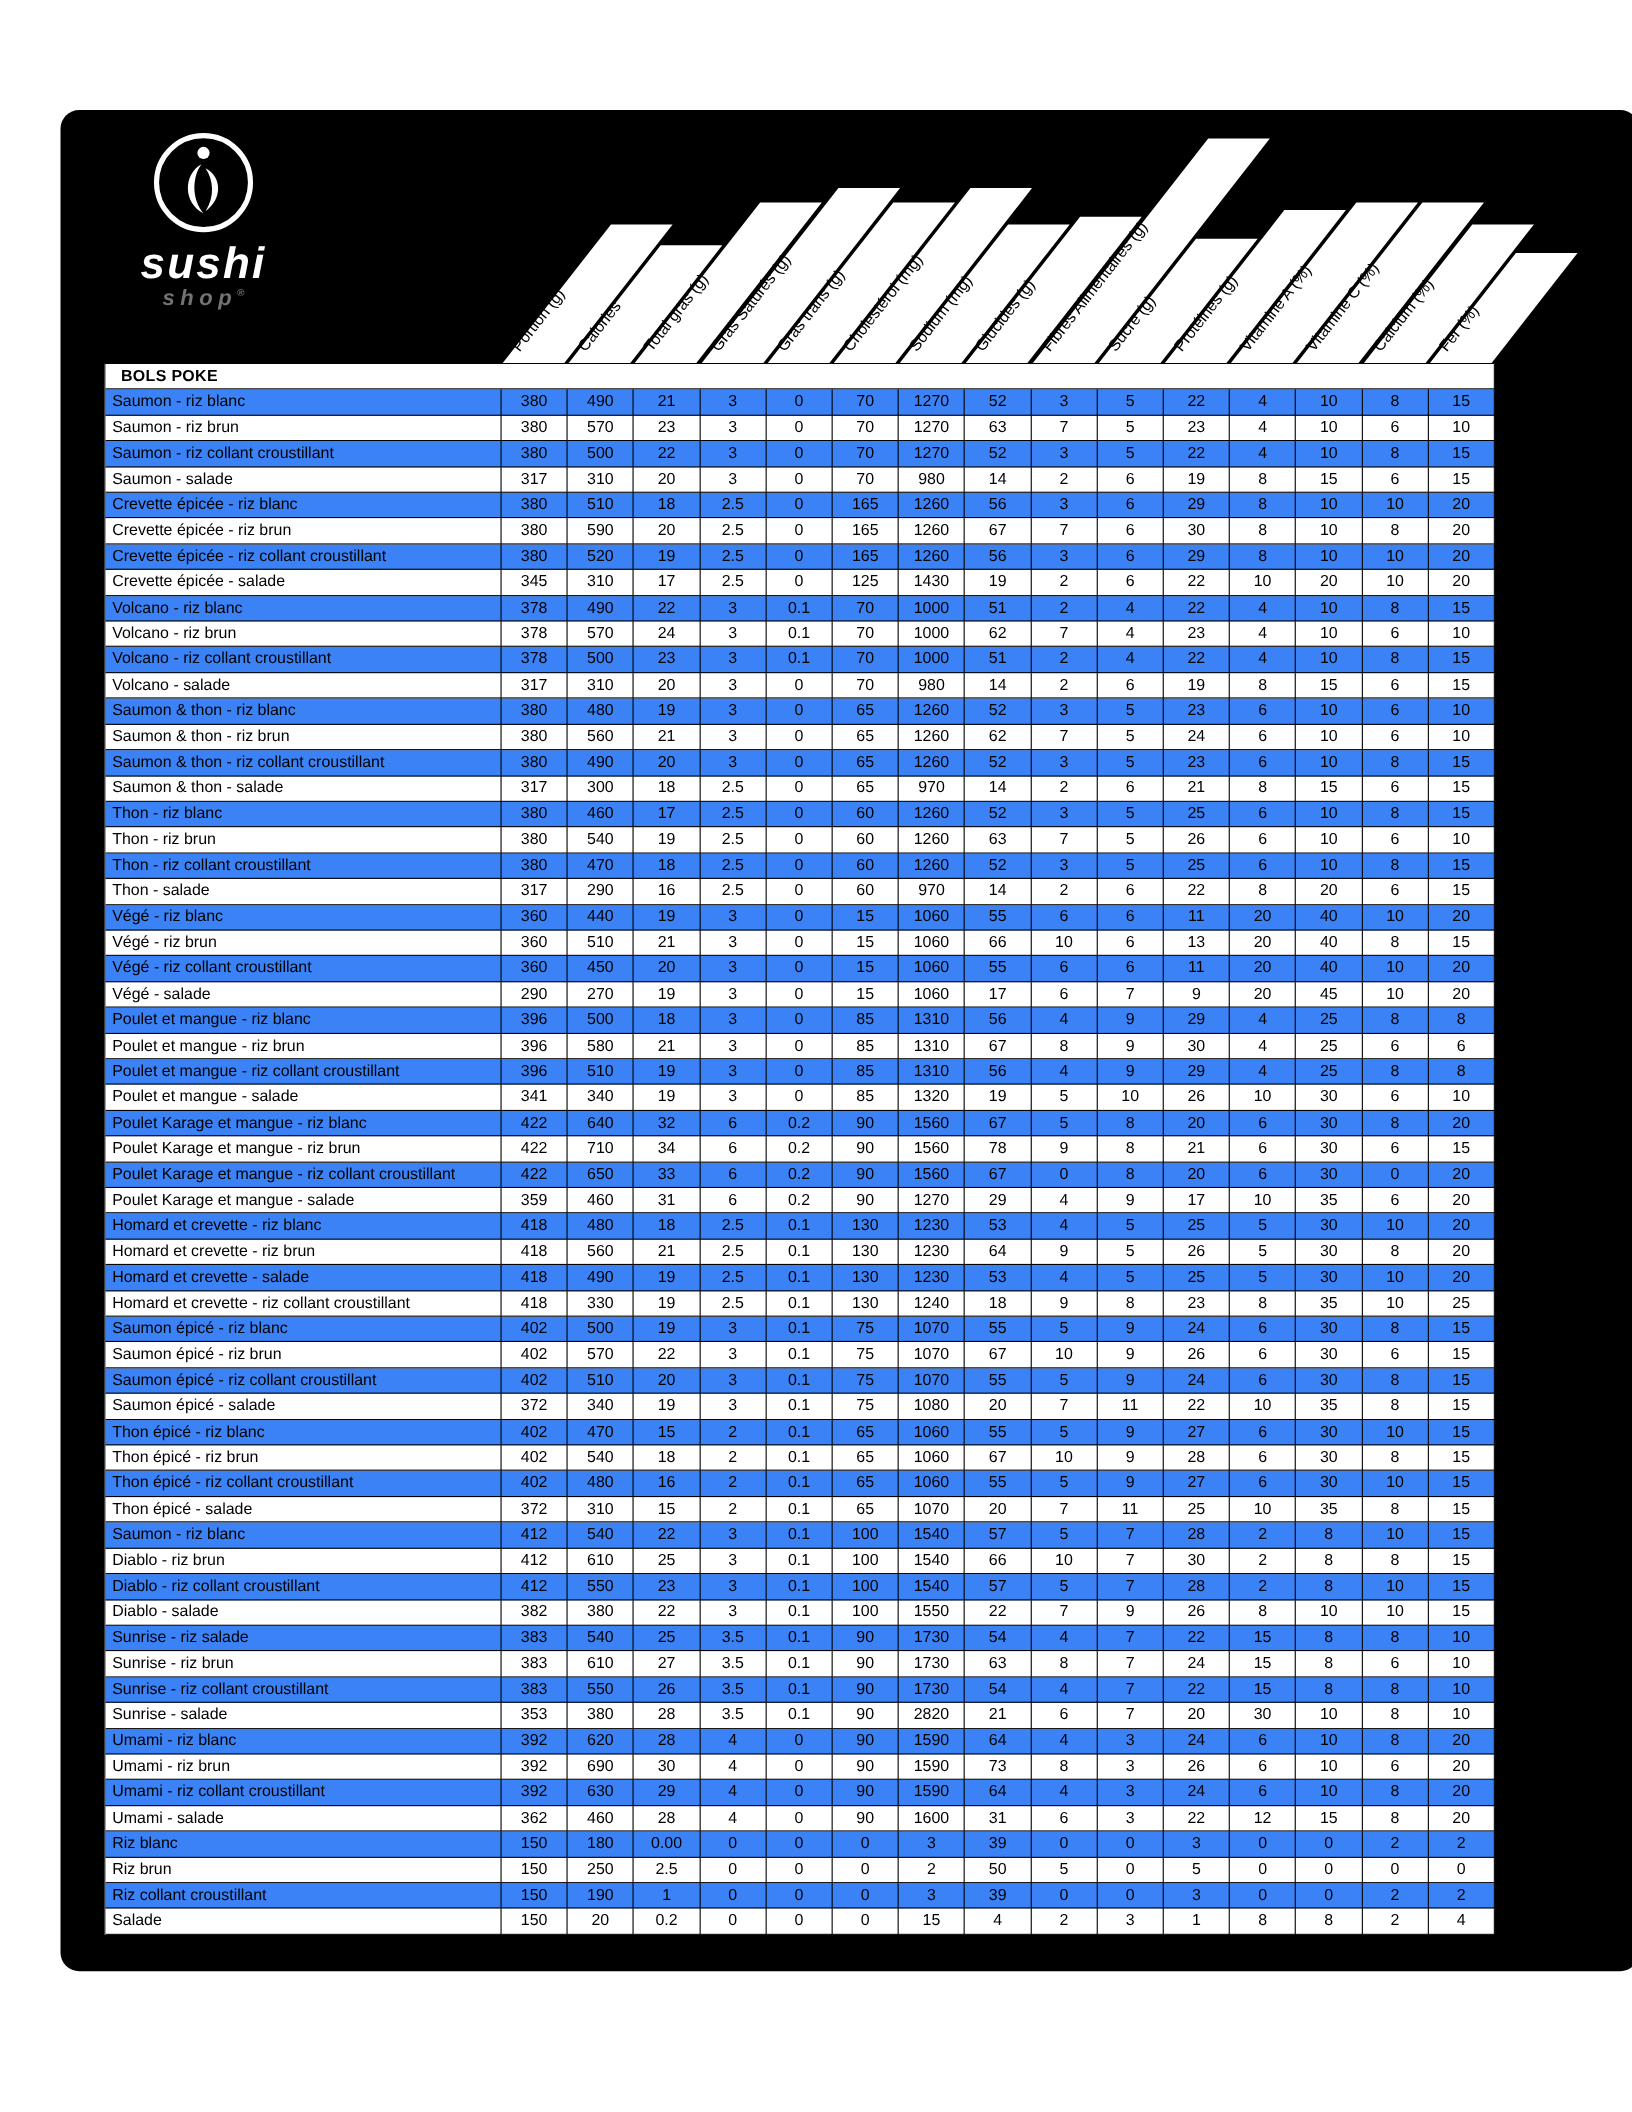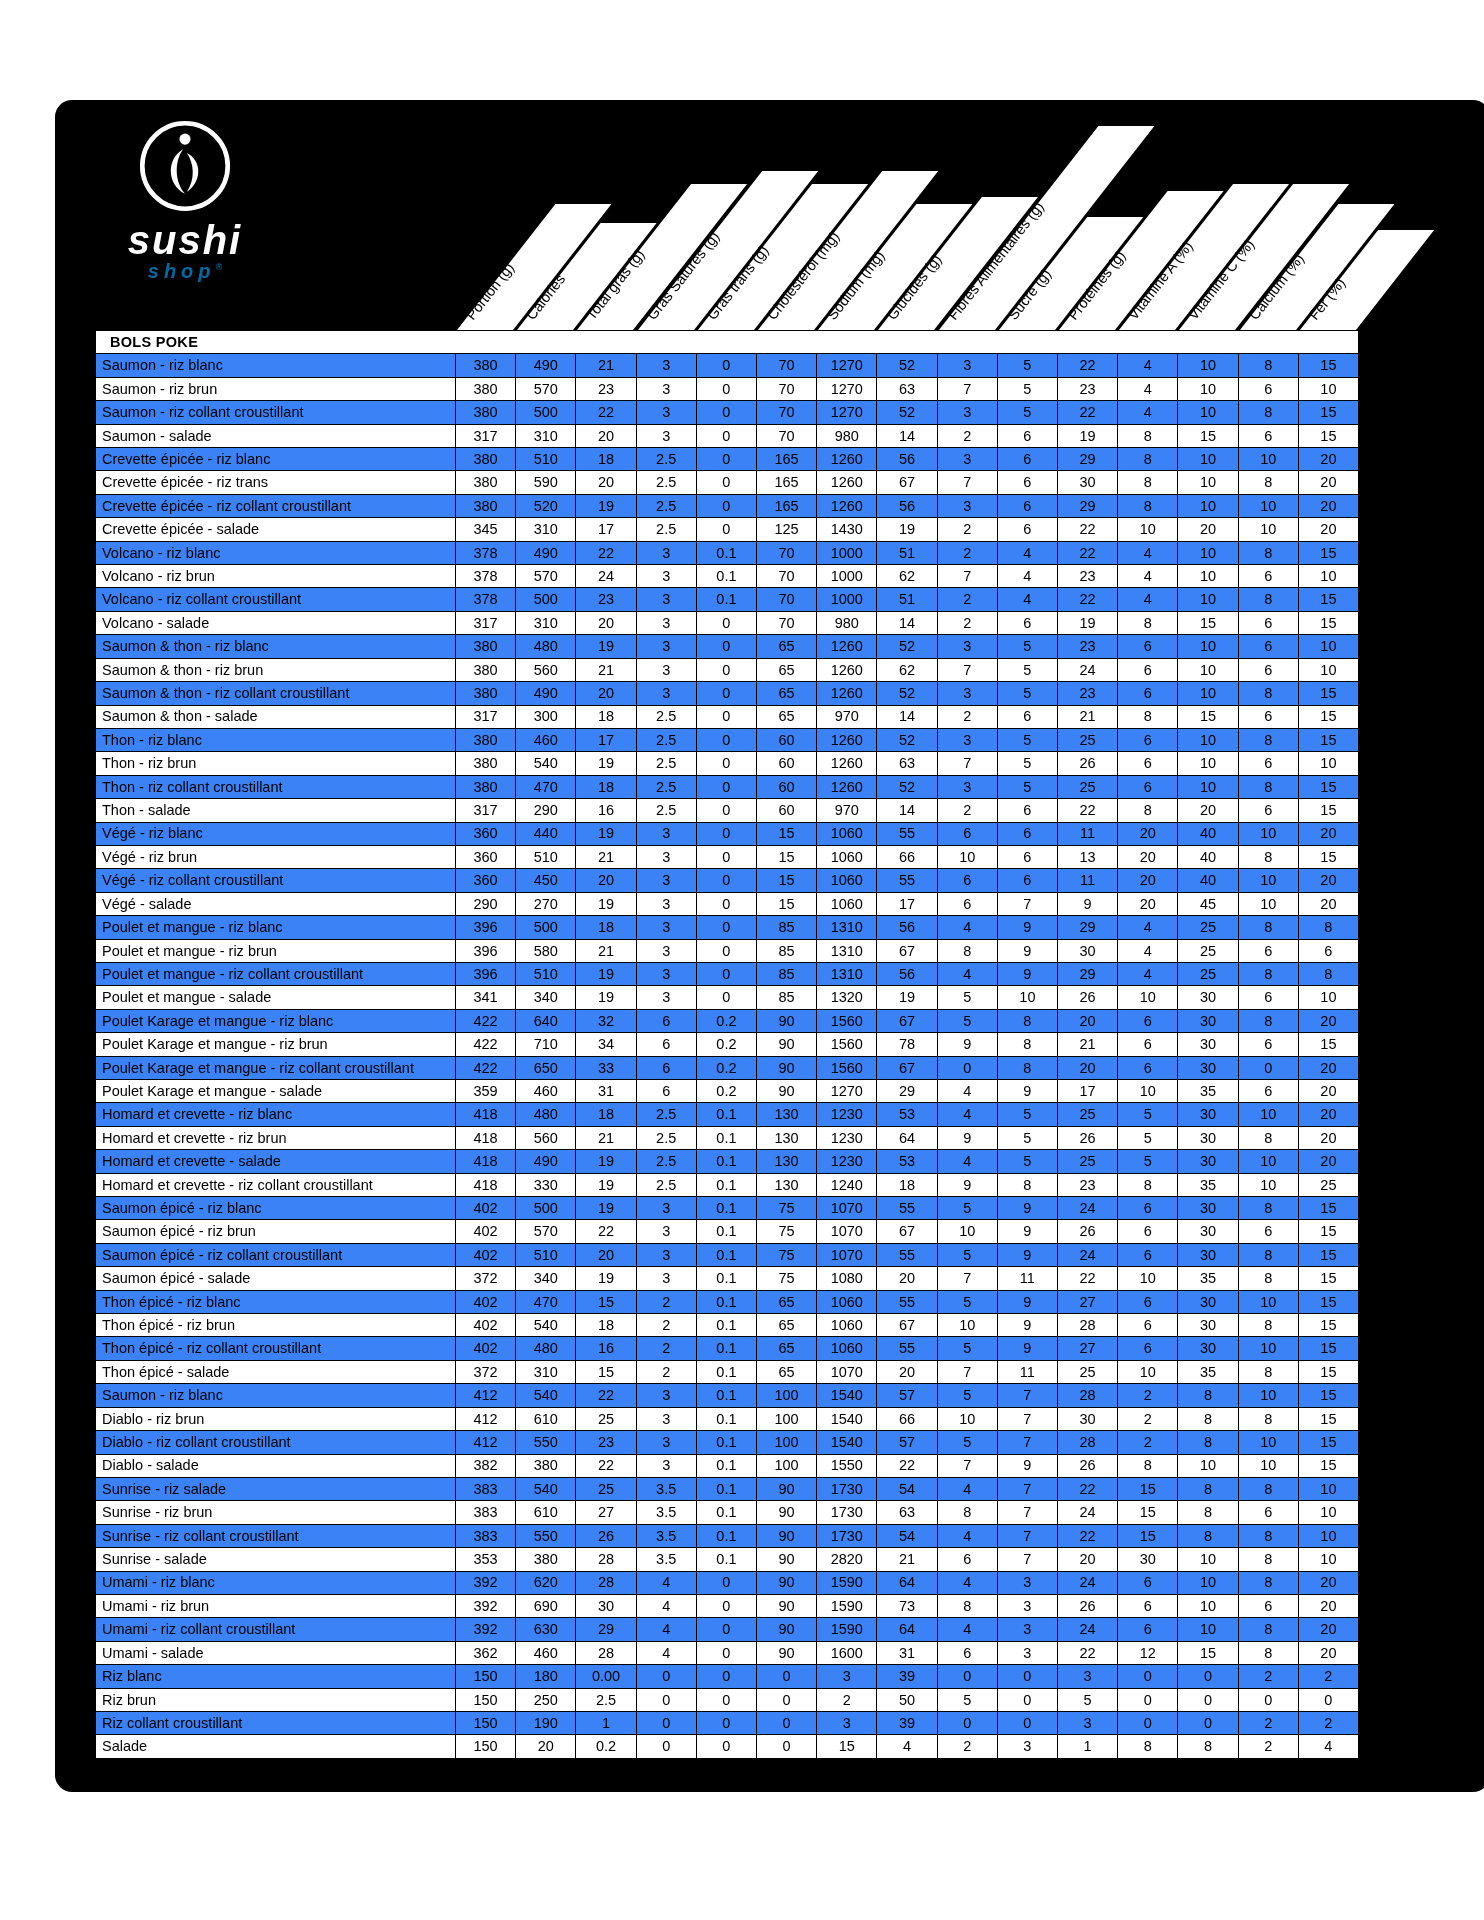--- a/index.html
+++ b/index.html
@@ -3,21 +3,21 @@
 <meta charset="utf-8">
 <style>
   html,body{margin:0;padding:0;background:#ffffff;font-family:"Liberation Sans",sans-serif;}
   .page{position:relative;width:1484px;height:1920px;background:#ffffff;overflow:hidden;}
   .sheet{position:absolute;left:55px;top:100px;width:1435px;height:1692px;background:#000;overflow:hidden;border-radius:17px;}
 
   
   .logo{position:absolute;left:45px;top:14px;width:170px;text-align:center;color:#fff;}
   .logo svg{display:block;margin:0 auto;}
   .logo-sushi{font-size:40px;font-weight:bold;font-style:italic;letter-spacing:2px;line-height:1;margin-top:2px;color:#fff;}
-  .logo-shop{font-size:20px;font-weight:bold;font-style:italic;letter-spacing:5px;line-height:1.1;color:#0369a1;}
+  .logo-shop{font-size:20px;font-weight:bold;font-style:italic;letter-spacing:5px;line-height:1.1;color:#737373;}
   .logo-shop sup{font-size:9px;letter-spacing:0;}
 
   
   .stripes{position:absolute;left:40px;top:0;height:230px;right:0;}
   .stripe{position:absolute;bottom:0;width:56px;background:#ffffff;transform:skewX(-38deg);transform-origin:left bottom;}
   .stripe-text{position:absolute;bottom:4px;transform:rotate(-52deg);transform-origin:left bottom;
     white-space:nowrap;font-size:14.5px;color:#000;z-index:2;padding-left:4px;}
 
   
   .table{position:absolute;left:40px;top:230px;width:1263px;background:#fff;
@@ -168,21 +168,21 @@
           <div class="cell val-cell">56</div>
           <div class="cell val-cell">3</div>
           <div class="cell val-cell">6</div>
           <div class="cell val-cell">29</div>
           <div class="cell val-cell">8</div>
           <div class="cell val-cell">10</div>
           <div class="cell val-cell">10</div>
           <div class="cell val-cell">20</div>
         </div>
         <div class="row even">
-          <div class="cell name-cell">Crevette épicée - riz trans</div>
+          <div class="cell name-cell">Crevette épicée - riz brun</div>
           <div class="cell val-cell">380</div>
           <div class="cell val-cell">590</div>
           <div class="cell val-cell">20</div>
           <div class="cell val-cell">2.5</div>
           <div class="cell val-cell">0</div>
           <div class="cell val-cell">165</div>
           <div class="cell val-cell">1260</div>
           <div class="cell val-cell">67</div>
           <div class="cell val-cell">7</div>
           <div class="cell val-cell">6</div>

